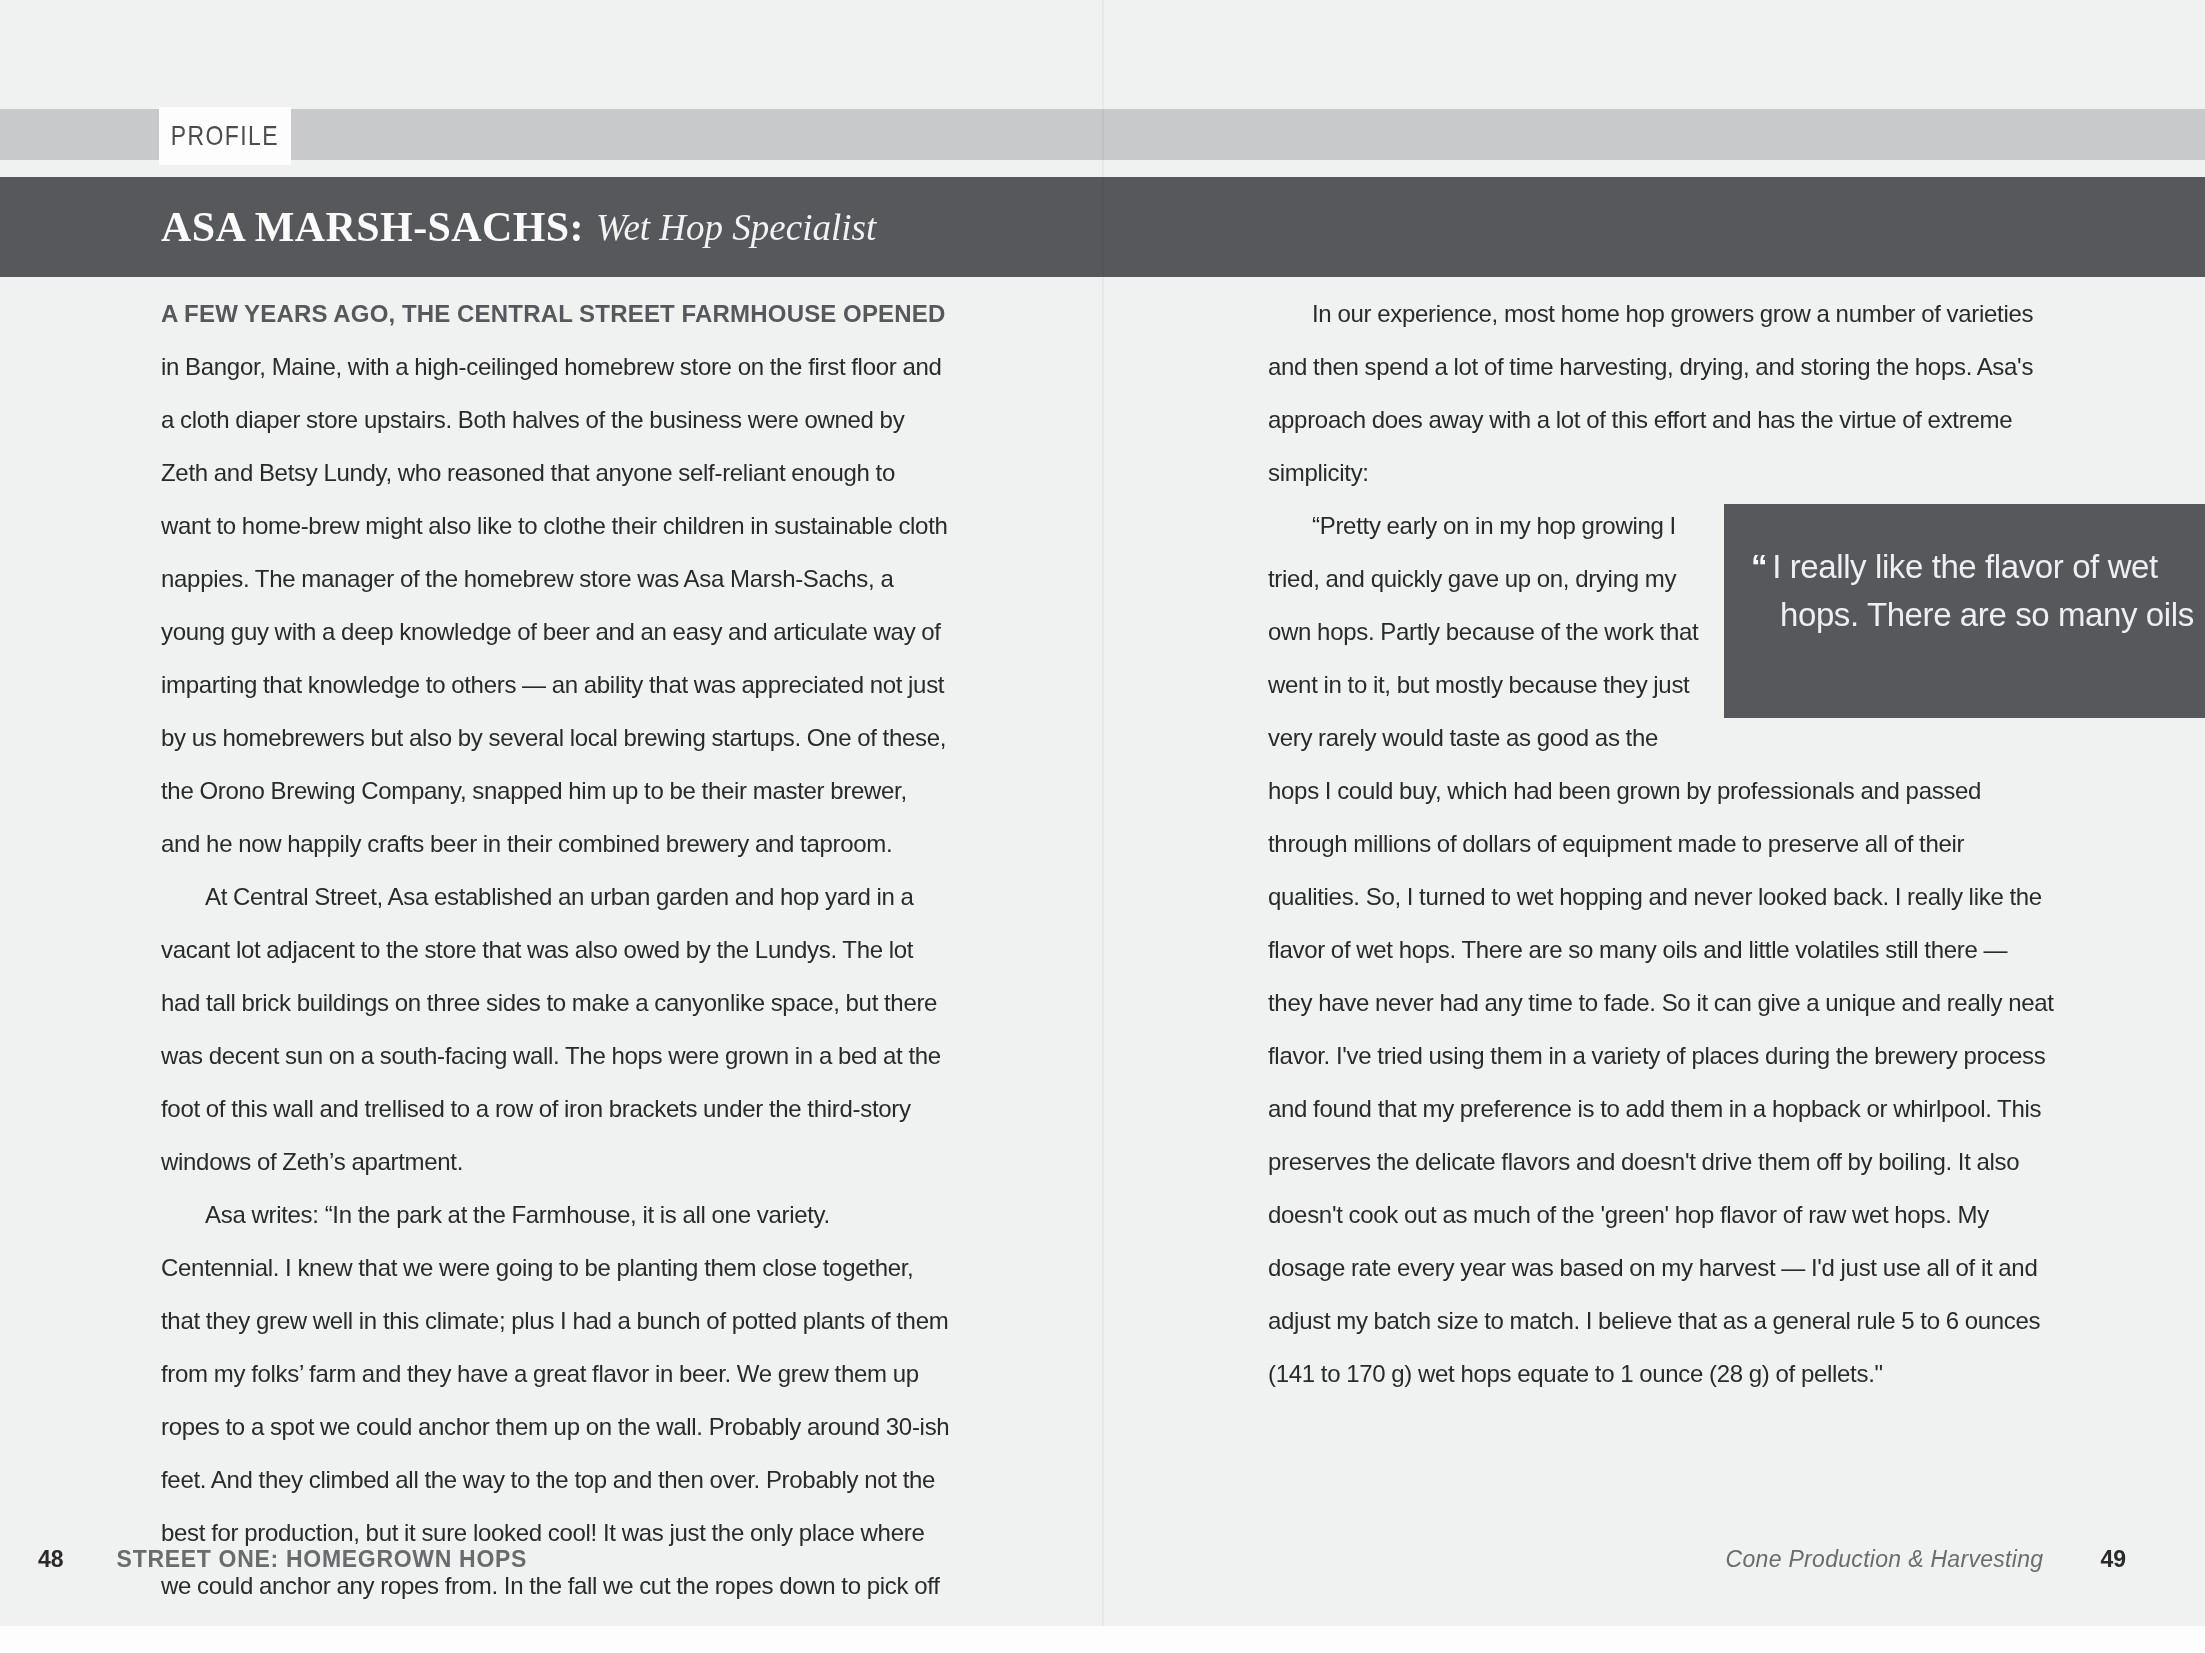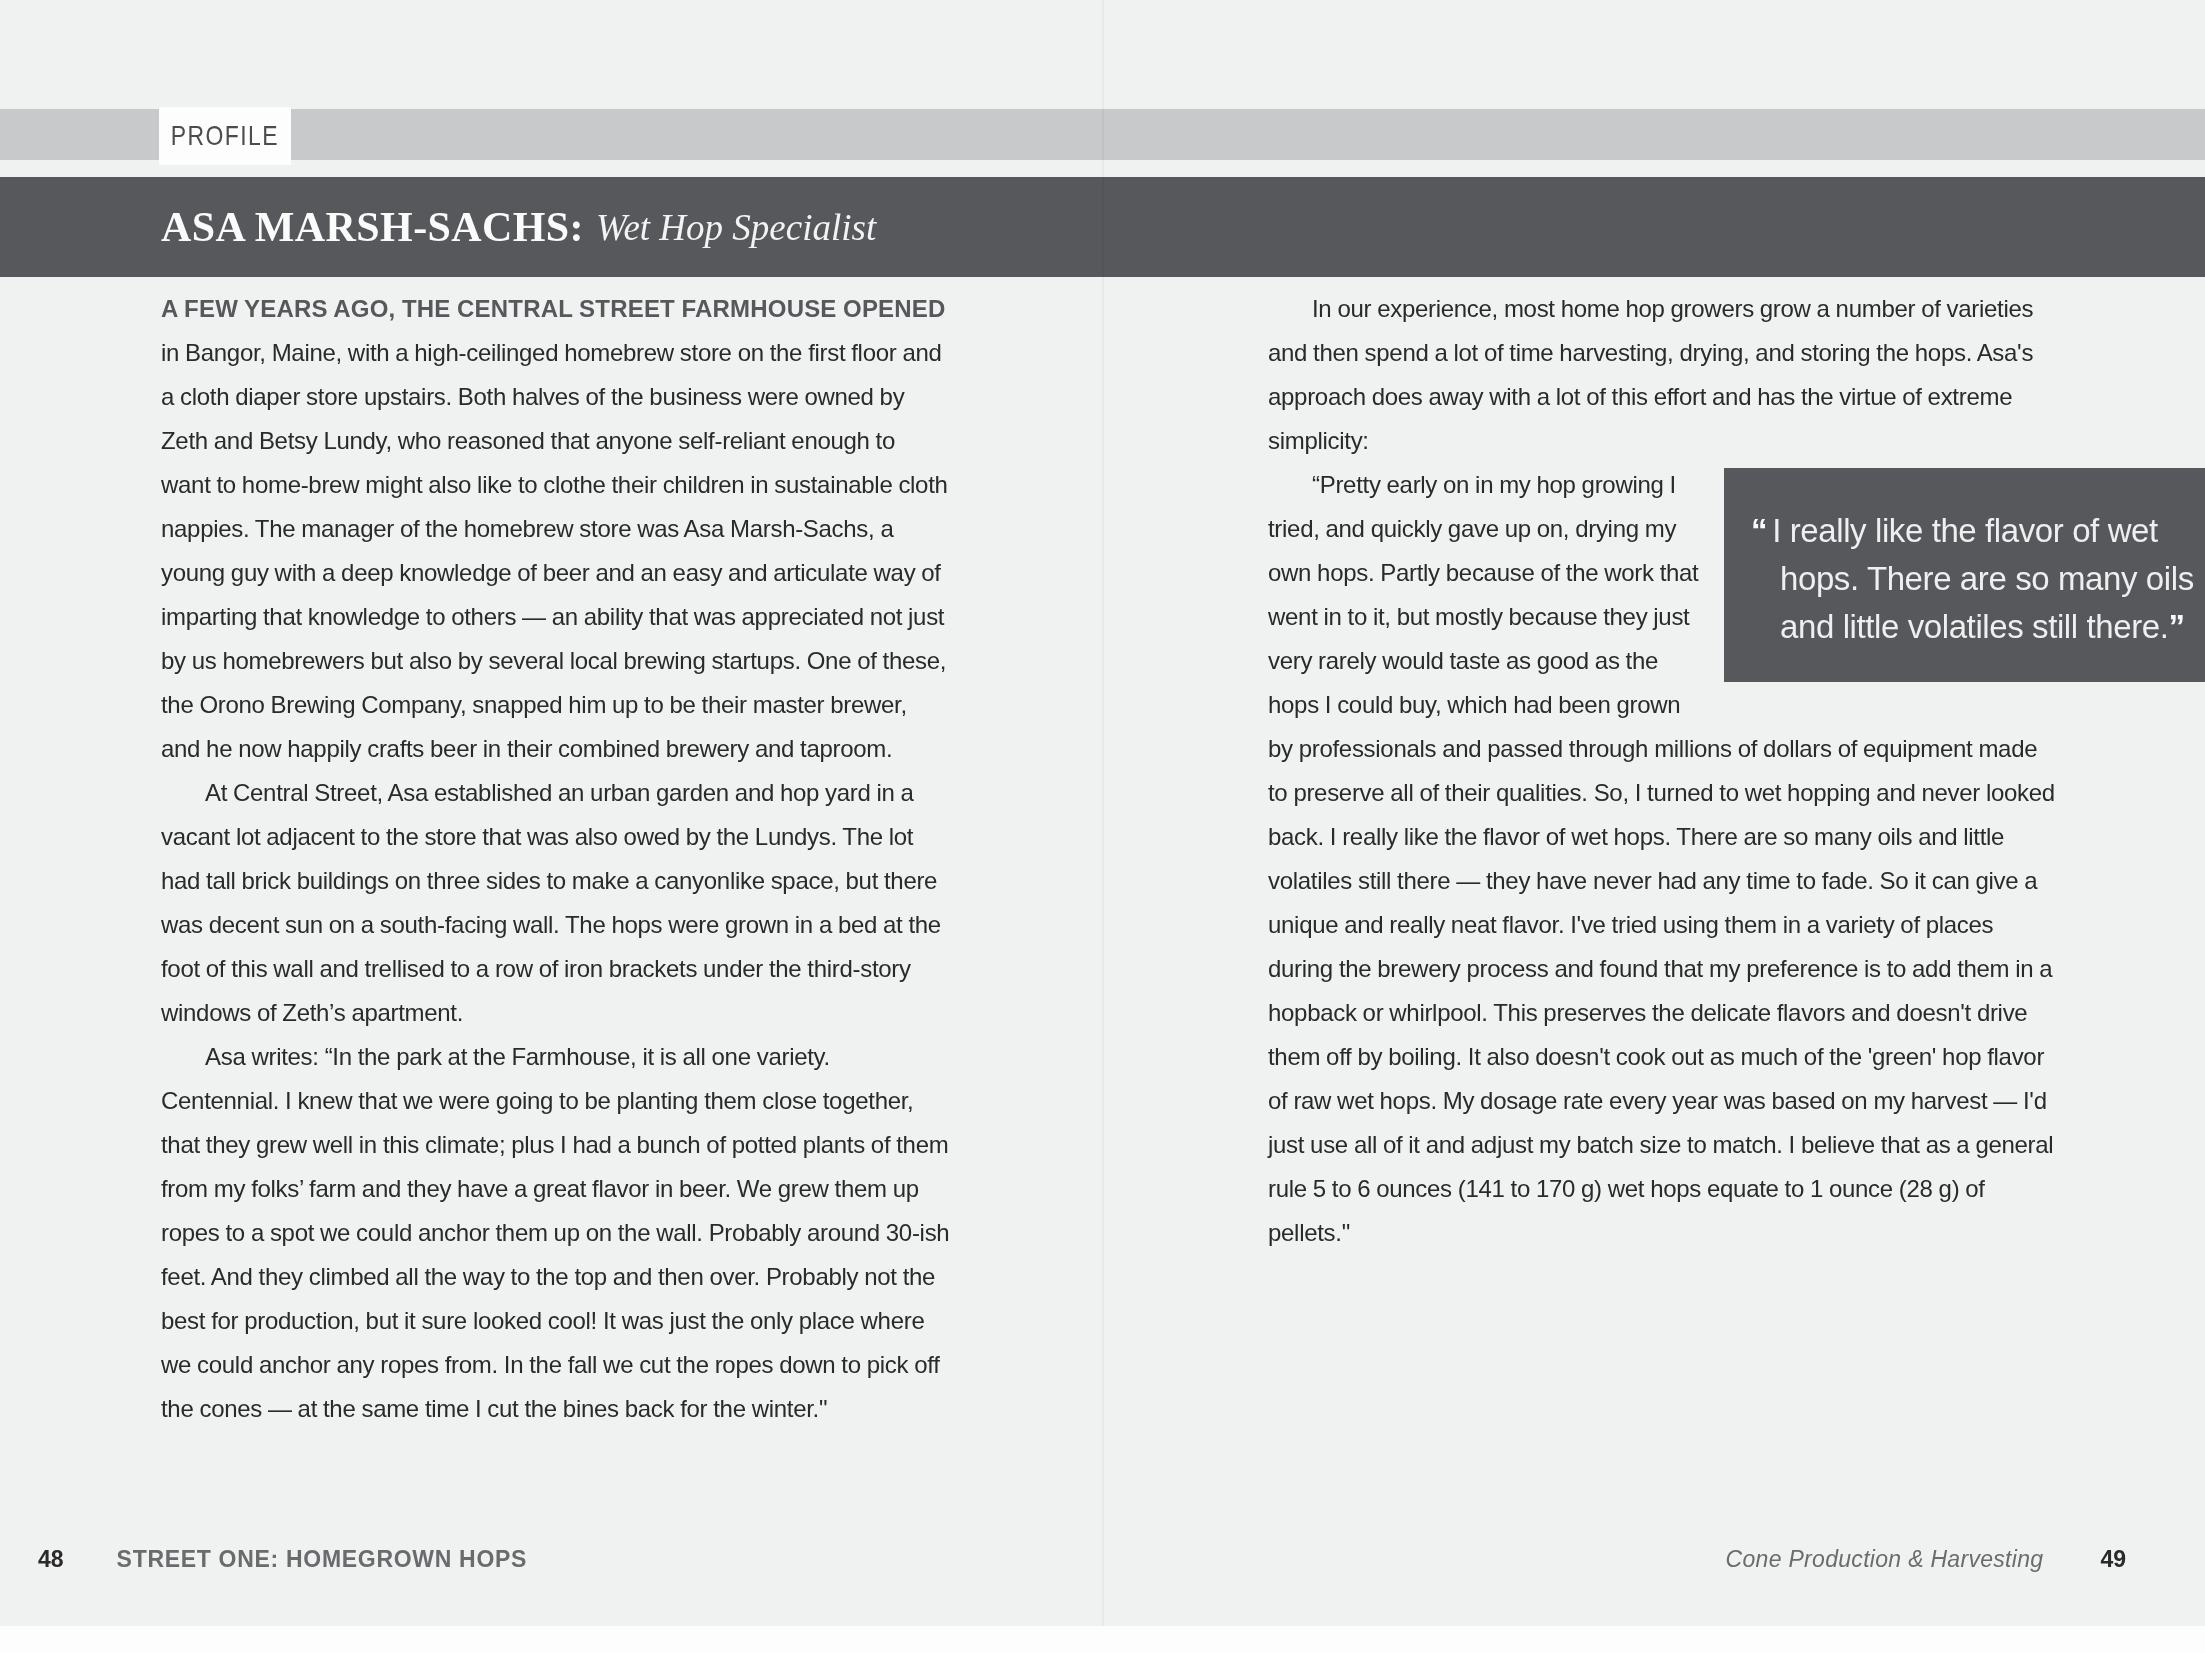--- a/index.html
+++ b/index.html
@@ -52,21 +52,21 @@
   
   .content {
     position: absolute; left: 0; top: 287px;
     width: 2205px;
     padding: 0 148px 0 161px; box-sizing: border-box;
     display: flex; gap: 318px;
   }
   .col { width: 789px; }
   .col p {
     margin: 0;
-    font-size: 24px; line-height: 44px;
+    font-size: 24px; line-height: 53px;
     letter-spacing: -0.3px; word-spacing: -0.4px;
     color: #2a2a2c;
     text-align: left;
   }
   .col p.indent { text-indent: 44px; }
   .lead-in { font-weight: bold; color: #57585b; letter-spacing: 0.2px; }
   
   .pullquote {
     float: right;
     width: 481px; height: 214px;
@@ -136,21 +136,20 @@
       <p><span class="lead-in">A FEW YEARS AGO, THE CENTRAL STREET FARMHOUSE OPENED</span><span> in Bangor, Maine, with a high-ceilinged homebrew store on the first floor and a cloth diaper store upstairs. Both halves of the business were owned by Zeth and Betsy Lundy, who reasoned that anyone self-reliant enough to want to home-brew might also like to clothe their children in sustainable cloth nappies. The manager of the homebrew store was Asa Marsh-Sachs, a young guy with a deep knowledge of beer and an easy and articulate way of imparting that knowledge to others — an ability that was appreciated not just by us homebrewers but also by several local brewing startups. One of these, the Orono Brewing Company, snapped him up to be their master brewer, and he now happily crafts beer in their combined brewery and taproom.</span></p>
       <p class="indent">At Central Street, Asa established an urban garden and hop yard in a vacant lot adjacent to the store that was also owed by the Lundys. The lot had tall brick buildings on three sides to make a canyonlike space, but there was decent sun on a south-facing wall. The hops were grown in a bed at the foot of this wall and trellised to a row of iron brackets under the third-story windows of Zeth’s apartment.</p>
       <p class="indent">Asa writes: “In the park at the Farmhouse, it is all one variety. Centennial. I knew that we were going to be planting them close together, that they grew well in this climate; plus I had a bunch of potted plants of them from my folks’ farm and they have a great flavor in beer. We grew them up ropes to a spot we could anchor them up on the wall. Probably around 30-ish feet. And they climbed all the way to the top and then over. Probably not the best for production, but it sure looked cool! It was just the only place where we could anchor any ropes from. In the fall we cut the ropes down to pick off the cones — at the same time I cut the bines back for the winter."</p>
     </div>
 
     <div class="col">
       <p class="indent">In our experience, most home hop growers grow a number of varieties and then spend a lot of time harvesting, drying, and storing the hops. Asa's approach does away with a lot of this effort and has the virtue of extreme simplicity:</p>
       <aside class="pullquote">
         <div class="pq-line"><span class="pq-mark pq-open">“</span><span>I really like the flavor of wet</span></div>
         <div class="pq-line">hops. There are so many oils</div>
-        <div class="pq-line"><span>and little volatiles still there.</span><span class="pq-mark">”</span></div>
       </aside>
       <p class="indent">“Pretty early on in my hop growing I tried, and quickly gave up on, drying my own hops. Partly because of the work that went in to it, but mostly because they just very rarely would taste as good as the hops I could buy, which had been grown by professionals and passed through millions of dollars of equipment made to preserve all of their qualities. So, I turned to wet hopping and never looked back. I really like the flavor of wet hops. There are so many oils and little volatiles still there — they have never had any time to fade. So it can give a unique and really neat flavor. I've tried using them in a variety of places during the brewery process and found that my preference is to add them in a hopback or whirlpool. This preserves the delicate flavors and doesn't drive them off by boiling. It also doesn't cook out as much of the 'green' hop flavor of raw wet hops. My dosage rate every year was based on my harvest — I'd just use all of it and adjust my batch size to match. I believe that as a general rule 5 to 6 ounces (141 to 170 g) wet hops equate to 1 ounce (28 g) of pellets."</p>
     </div>
 
   </div>
 
   <div class="footer">
     <div class="footer-left">
       <span class="page-num">48</span>
       <span class="chapter-label">STREET ONE: HOMEGROWN HOPS</span>

